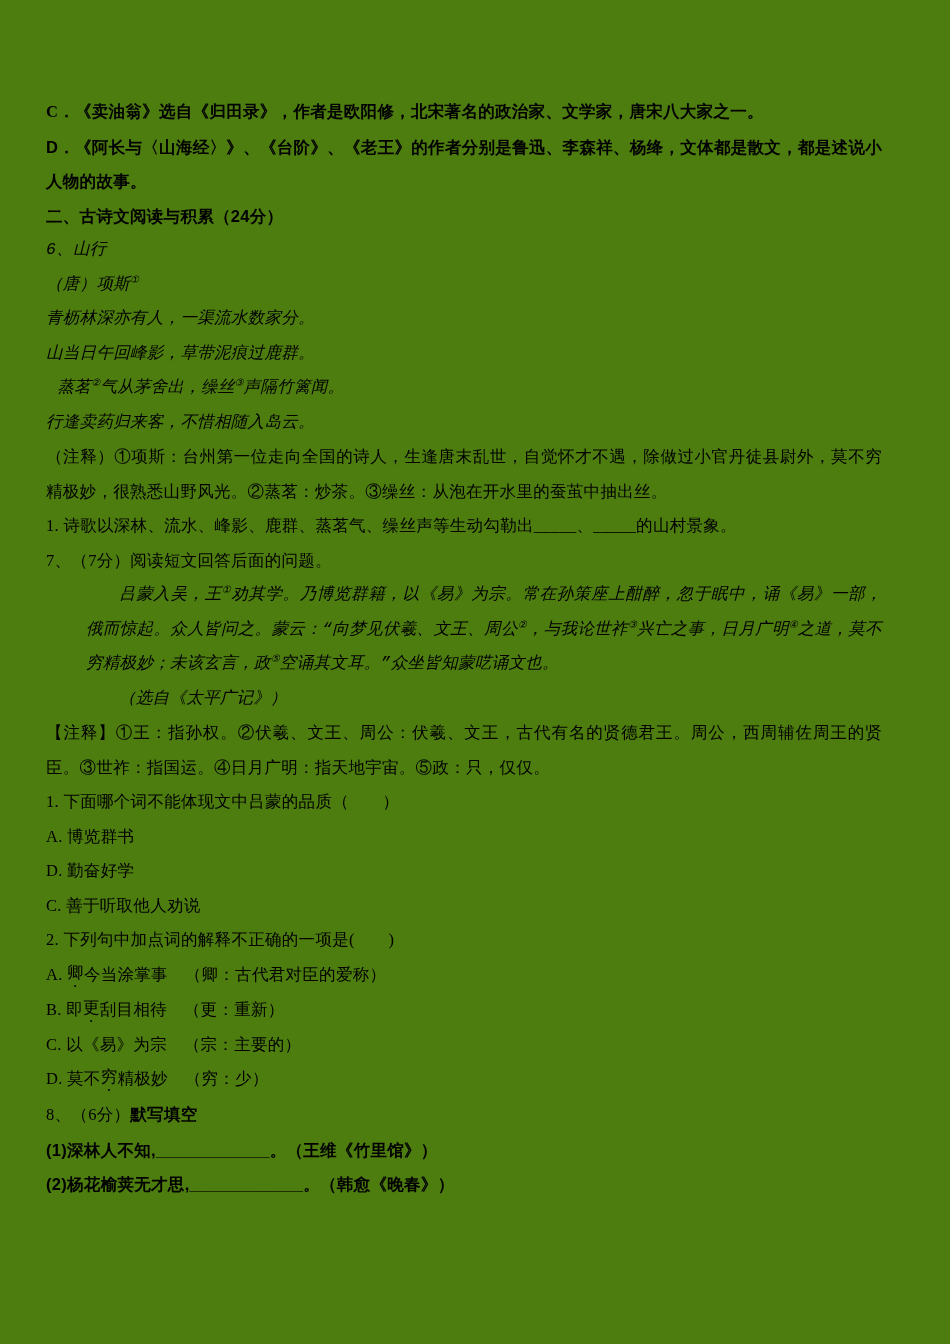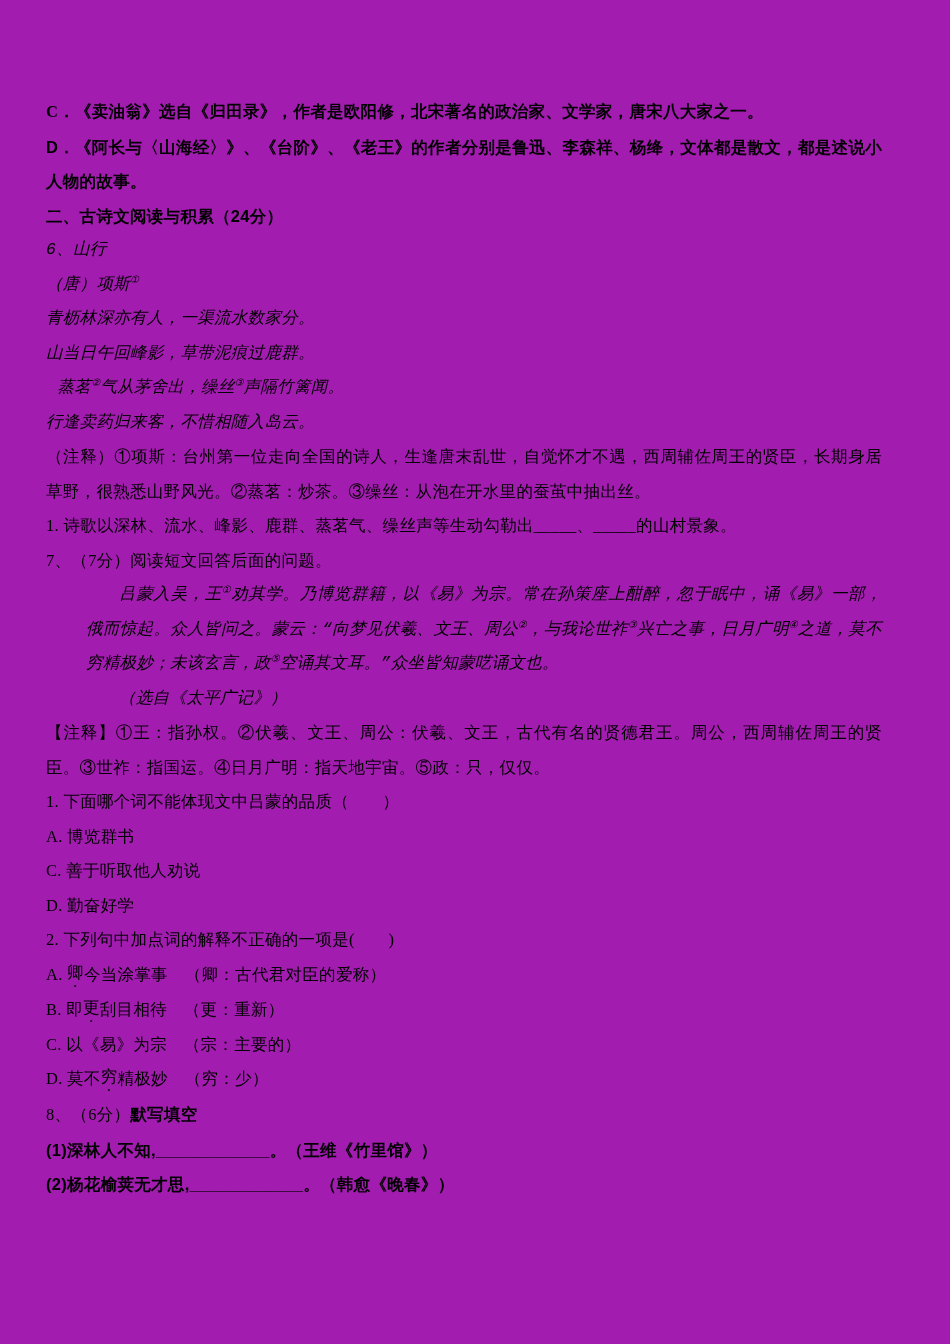--- a/index.html
+++ b/index.html
@@ -12,21 +12,21 @@
     width: 950px;
     height: 1344px;
     font-family: "Liberation Serif", "DejaVu Serif", serif;
     overflow: hidden;
   }
   .page {
     box-sizing: border-box;
     width: 950px;
     height: 1344px;
     padding: 95px 68px 30px 46px;
-    background: #a21caf;
+    background: #4d7c0f;
   }
   p {
     margin: 0;
     font-size: 16.5px;
     line-height: 34.5px;
     letter-spacing: 0.3px;
     text-align: justify;
     white-space: pre-wrap;
   }
   .b   { font-weight: 700; }
@@ -56,30 +56,30 @@
   <div>
       <p class="b"><span>C．《卖油翁》选自《归田录》，作者是欧阳修，北宋著名的政治家、文学家，唐宋八大家之一。</span></p>
       <p class="b sans"><span>D．《阿长与〈山海经〉》、《台阶》、《老王》的作者分别是鲁迅、李森祥、杨绛，文体都是散文，都是述说小人物的故事。</span></p>
       <p class="b sans"><span>二、古诗文阅读与积累（24分）</span></p>
       <p class="kai"><span>6、山行</span></p>
       <p class="kai"><span>（唐）项斯</span><sup>①</sup></p>
       <p class="kai"><span>青枥林深亦有人，一渠流水数家分。</span></p>
       <p class="kai"><span>山当日午回峰影，草带泥痕过鹿群。</span></p>
       <p class="kai indhalf"><span>蒸茗</span><sup>②</sup><span>气从茅舍出，缲丝</span><sup>③</sup><span>声隔竹篱闻。</span></p>
       <p class="kai"><span>行逢卖药归来客，不惜相随入岛云。</span></p>
-      <p><span>（注释）①项斯：台州第一位走向全国的诗人，生逢唐末乱世，自觉怀才不遇，西周辅佐周王的贤臣，长期身居草野，很熟悉山野风光。②蒸茗：炒茶。③缲丝：从泡在开水里的蚕茧中抽出丝。</span></p>
+      <p><span>（注释）①项斯：台州第一位走向全国的诗人，生逢唐末乱世，自觉怀才不遇，除做过小官丹徒县尉外，莫不穷精极妙，很熟悉山野风光。②蒸茗：炒茶。③缲丝：从泡在开水里的蚕茧中抽出丝。</span></p>
       <p><span>1. 诗歌以深林、流水、峰影、鹿群、蒸茗气、缲丝声等生动勾勒出_____、_____的山村景象。</span></p>
       <p><span>7、（7分）阅读短文回答后面的问题。</span></p>
       <p class="kai ind2"><span>吕蒙入吴，王</span><sup>①</sup><span>劝其学。乃博览群籍，以《易》为宗。常在孙策座上酣醉，忽于眠中，诵《易》一部，俄而惊起。众人皆问之。蒙云：“向梦见伏羲、文王、周公</span><sup>②</sup><span>，与我论世祚</span><sup>③</sup><span>兴亡之事，日月广明</span><sup>④</sup><span>之道，莫不穷精极妙；未该玄言，政</span><sup>⑤</sup><span>空诵其文耳。”众坐皆知蒙呓诵文也。</span></p>
       <p class="kai ind2"><span>（选自《太平广记》）</span></p>
       <p><span>【注释】①王：指孙权。②伏羲、文王、周公：伏羲、文王，古代有名的贤德君王。周公，西周辅佐周王的贤臣。③世祚：指国运。④日月广明：指天地宇宙。⑤政：只，仅仅。</span></p>
       <p><span>1. 下面哪个词不能体现文中吕蒙的品质（　　）</span></p>
       <p><span>A. 博览群书</span></p>
+      <p><span>D. 勤奋好学</span></p>
       <p><span>C. 善于听取他人劝说</span></p>
-      <p><span>D. 勤奋好学</span></p>
       <p><span>2. 下列句中加点词的解释不正确的一项是(　　)</span></p>
       <p><span>A. </span><span class="em-dot">卿</span><span>今当涂掌事　（卿：古代君对臣的爱称）</span></p>
       <p><span>B. 即</span><span class="em-dot">更</span><span>刮目相待　（更：重新）</span></p>
       <p><span>C. 以《易》为宗　（宗：主要的）</span></p>
       <p><span>D. 莫不</span><span class="em-dot">穷</span><span>精极妙　（穷：少）</span></p>
       <p><span>8、（6分）</span><span class="b sans">默写填空</span></p>
       <p class="b sans"><span>(1)深林人不知,____________。（王维《竹里馆》）</span></p>
       <p class="b sans"><span>(2)杨花榆荚无才思,____________。（韩愈《晚春》）</span></p>
     </div>
 </div>

